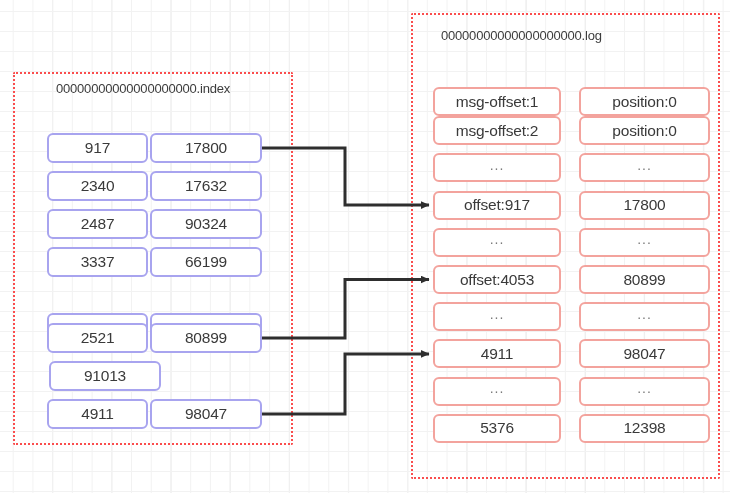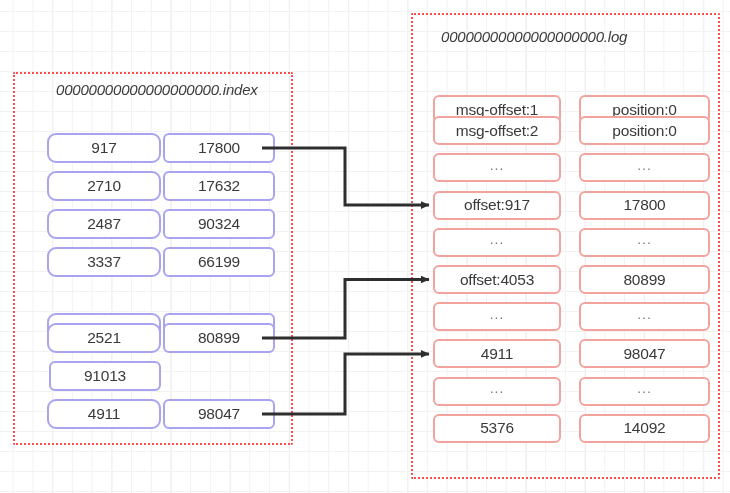--- a/index.html
+++ b/index.html
@@ -51,25 +51,24 @@
   }
   #log-box {
     left: 411px;
     top: 13px;
     width: 305px;
     height: 462px;
   }
 
   .file-title {
     position: absolute;
-    font-size: 15px;
+    font-size: 13px;
     color: #3c3c3c;
     white-space: nowrap;
     letter-spacing: -0.2px;
-    font-style: italic;
   }
   #index-title {
     left: 30px;
     top: 81px;
     margin-left: 26px;
   }
   #log-title {
     left: 441px;
     top: 28px;
   }
@@ -98,21 +97,21 @@
     color: #3a3a3a;
     letter-spacing: -0.2px;
     white-space: nowrap;
   }
 
   
   .index-row .cell {
     border: 2.5px solid #a8a4ef;
     height: 30px;
   }
-  .index-row .c0 { width: 114px; border-radius: 9px; }
+  .index-row .c0 { width: 101px; }
   .index-row .c1 { width: 112px; margin-left: 2px; }
 
   
   .log-row .cell {
     border: 2.5px solid #f3a39d;
     height: 29px;
   }
   .log-row .c0 { width: 128px; }
   .log-row .c1 { width: 131px; margin-left: 18px; }
 
@@ -139,21 +138,21 @@
   <div id="grid-fine"></div>
 
   <div class="file-box" id="index-box"></div>
   <div class="file-title" id="index-title">00000000000000000000.index</div>
   <div class="table" id="index-table">
       <div class="row index-row" style="top: 0px;">
         <div class="cell c0">917</div>
         <div class="cell c1">17800</div>
       </div>
       <div class="row index-row" style="top: 38px;">
-        <div class="cell c0">2710</div>
+        <div class="cell c0">2340</div>
         <div class="cell c1">17632</div>
       </div>
       <div class="row index-row" style="top: 76px;">
         <div class="cell c0">2487</div>
         <div class="cell c1">90324</div>
       </div>
       <div class="row index-row" style="top: 114px;">
         <div class="cell c0">3337</div>
         <div class="cell c1">66199</div>
       </div>
@@ -170,21 +169,21 @@
       </div>
       <div class="row index-row" style="top: 266px;">
         <div class="cell c0">4911</div>
         <div class="cell c1">98047</div>
       </div>
     </div>
 
   <div class="file-box" id="log-box"></div>
   <div class="file-title" id="log-title">00000000000000000000.log</div>
   <div class="table" id="log-table">
-      <div class="row log-row" style="top: 16px;">
+      <div class="row log-row" style="top: 8px;">
         <div class="cell c0">msg-offset:1</div>
         <div class="cell c1">position:0</div>
       </div>
       <div class="row log-row" style="top: 37.2px;">
         <div class="cell c0">msg-offset:2</div>
         <div class="cell c1">position:0</div>
       </div>
       <div class="row log-row" style="top: 74.4px;">
         <div class="cell c0">
           <span class="ellipsis">...</span>
@@ -224,21 +223,21 @@
       <div class="row log-row" style="top: 297.6px;">
         <div class="cell c0">
           <span class="ellipsis">...</span>
         </div>
         <div class="cell c1">
           <span class="ellipsis">...</span>
         </div>
       </div>
       <div class="row log-row" style="top: 334.8px;">
         <div class="cell c0">5376</div>
-        <div class="cell c1">14092</div>
+        <div class="cell c1">12398</div>
       </div>
     </div>
 
   <svg id="connectors" width="730" height="493">
     <defs>
       <marker id="arrowhead" markerWidth="9" markerHeight="8" refX="8.5" refY="4" orient="auto" markerUnits="userSpaceOnUse">
         <path d="M0,0 L9,4 L0,8 z" fill="#2e2e2e"></path>
       </marker>
     </defs>
     <g id="connector-paths" stroke="#2e2e2e" stroke-width="3" fill="none" stroke-linejoin="miter" stroke-linecap="butt">

